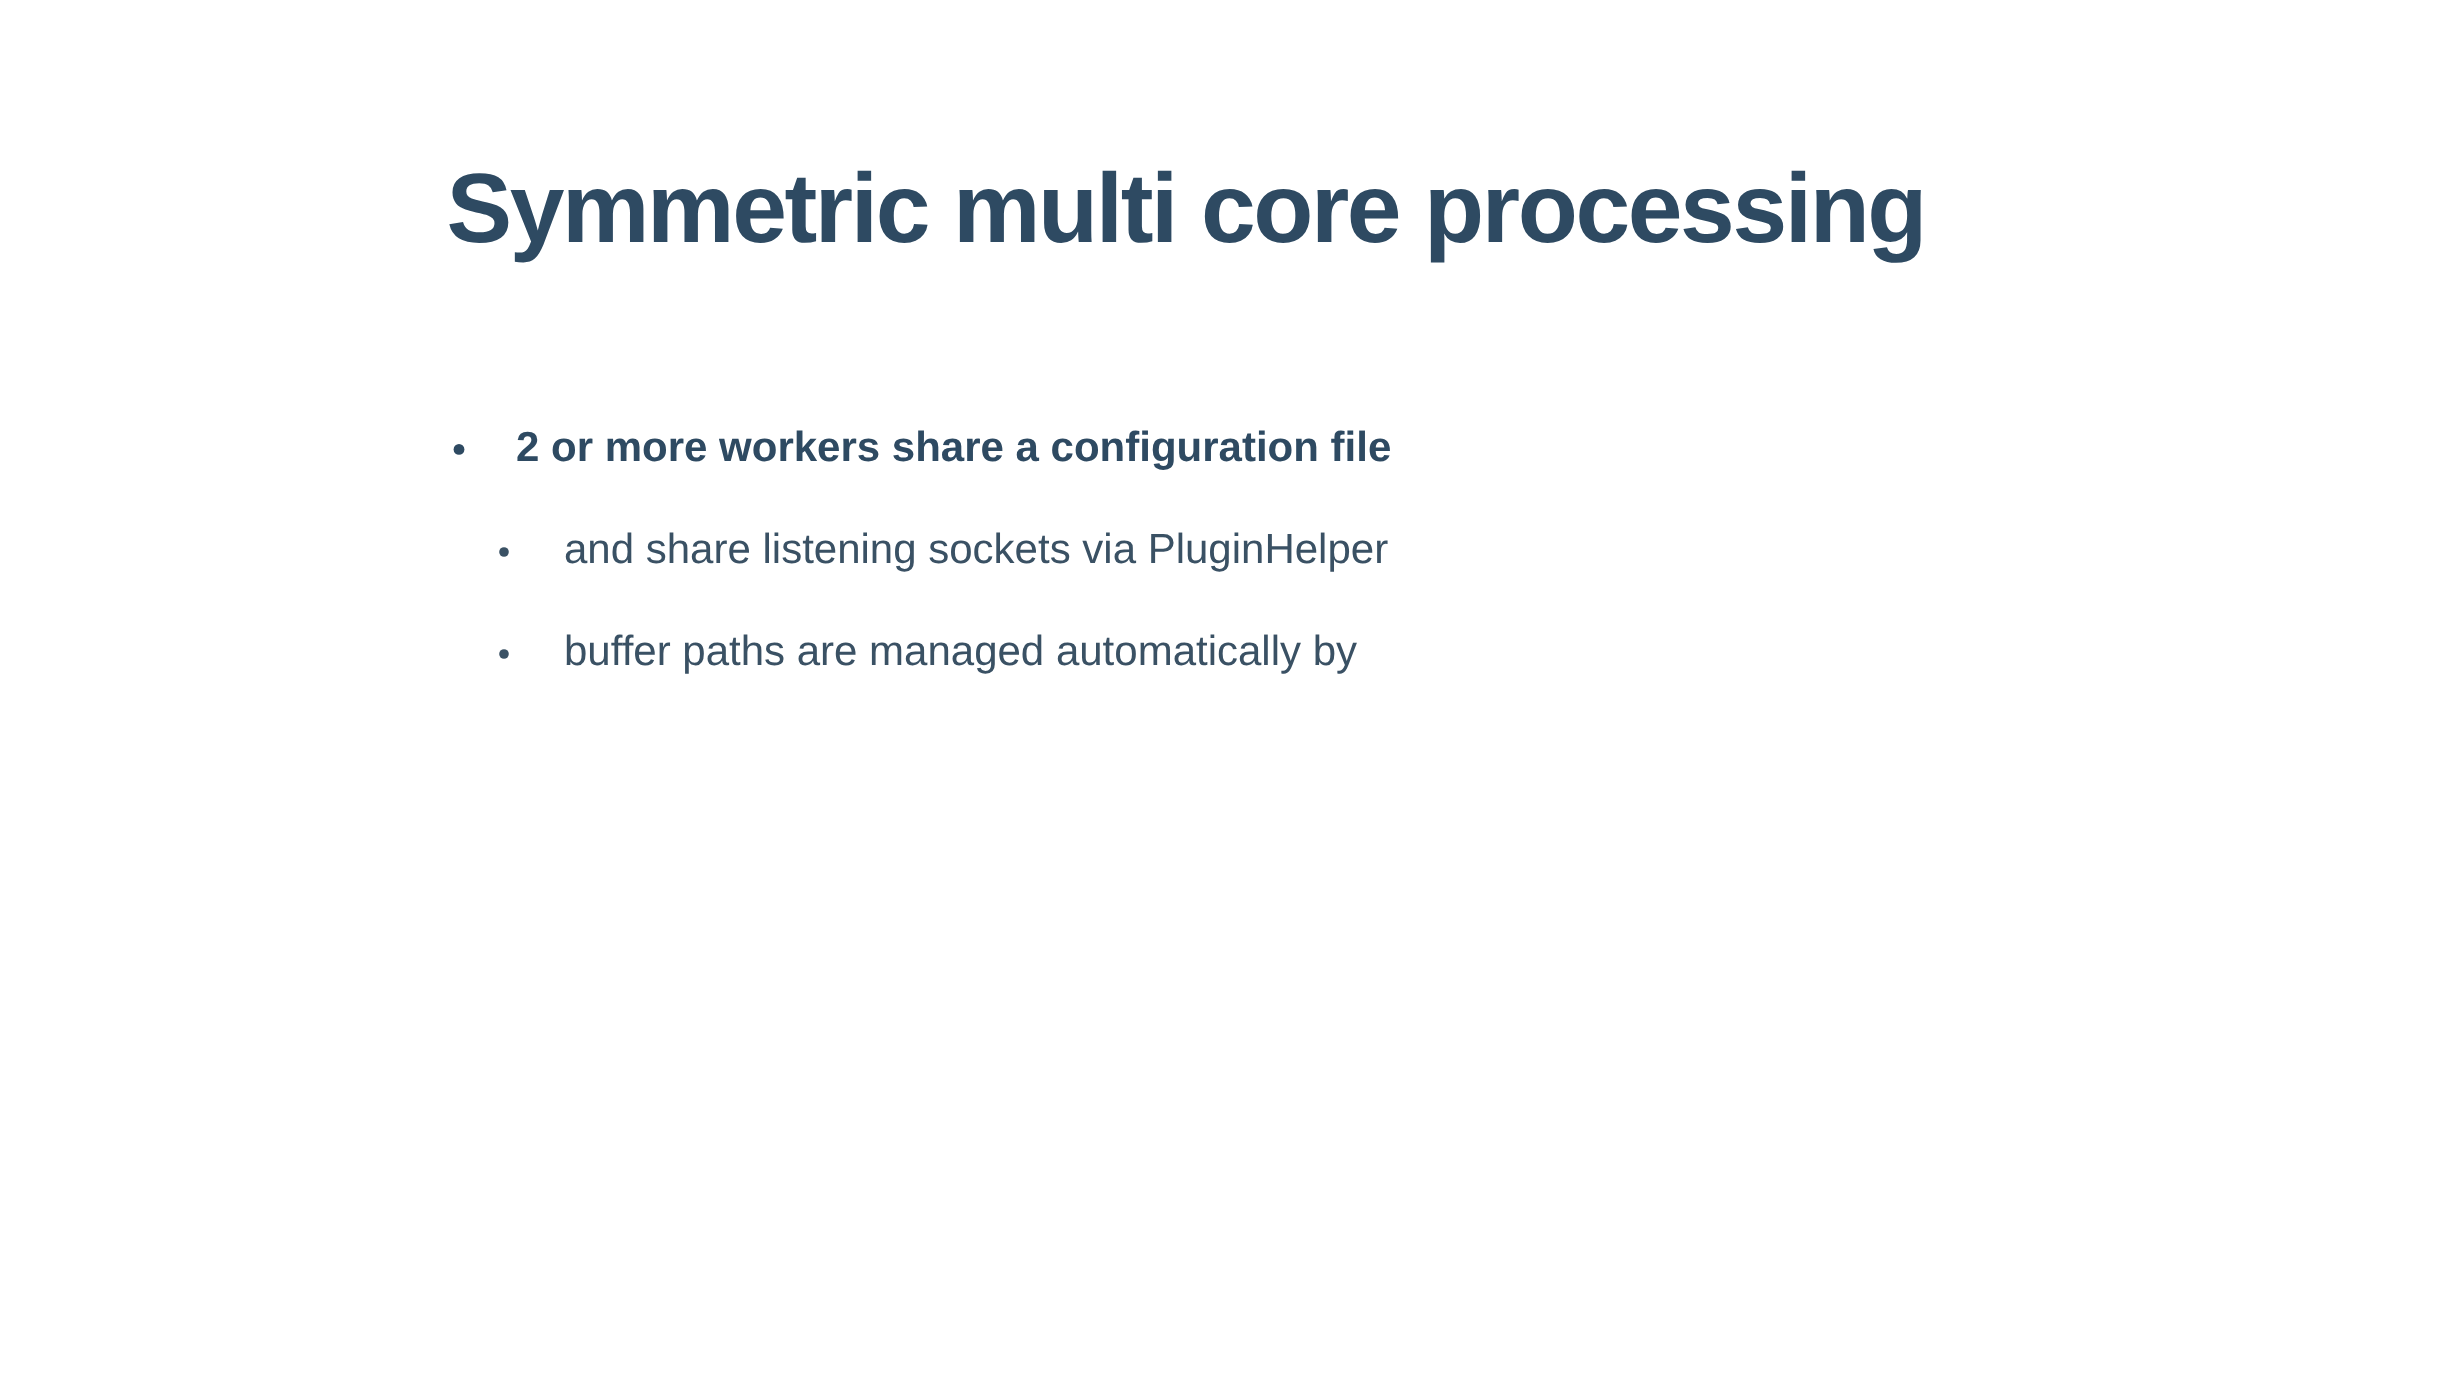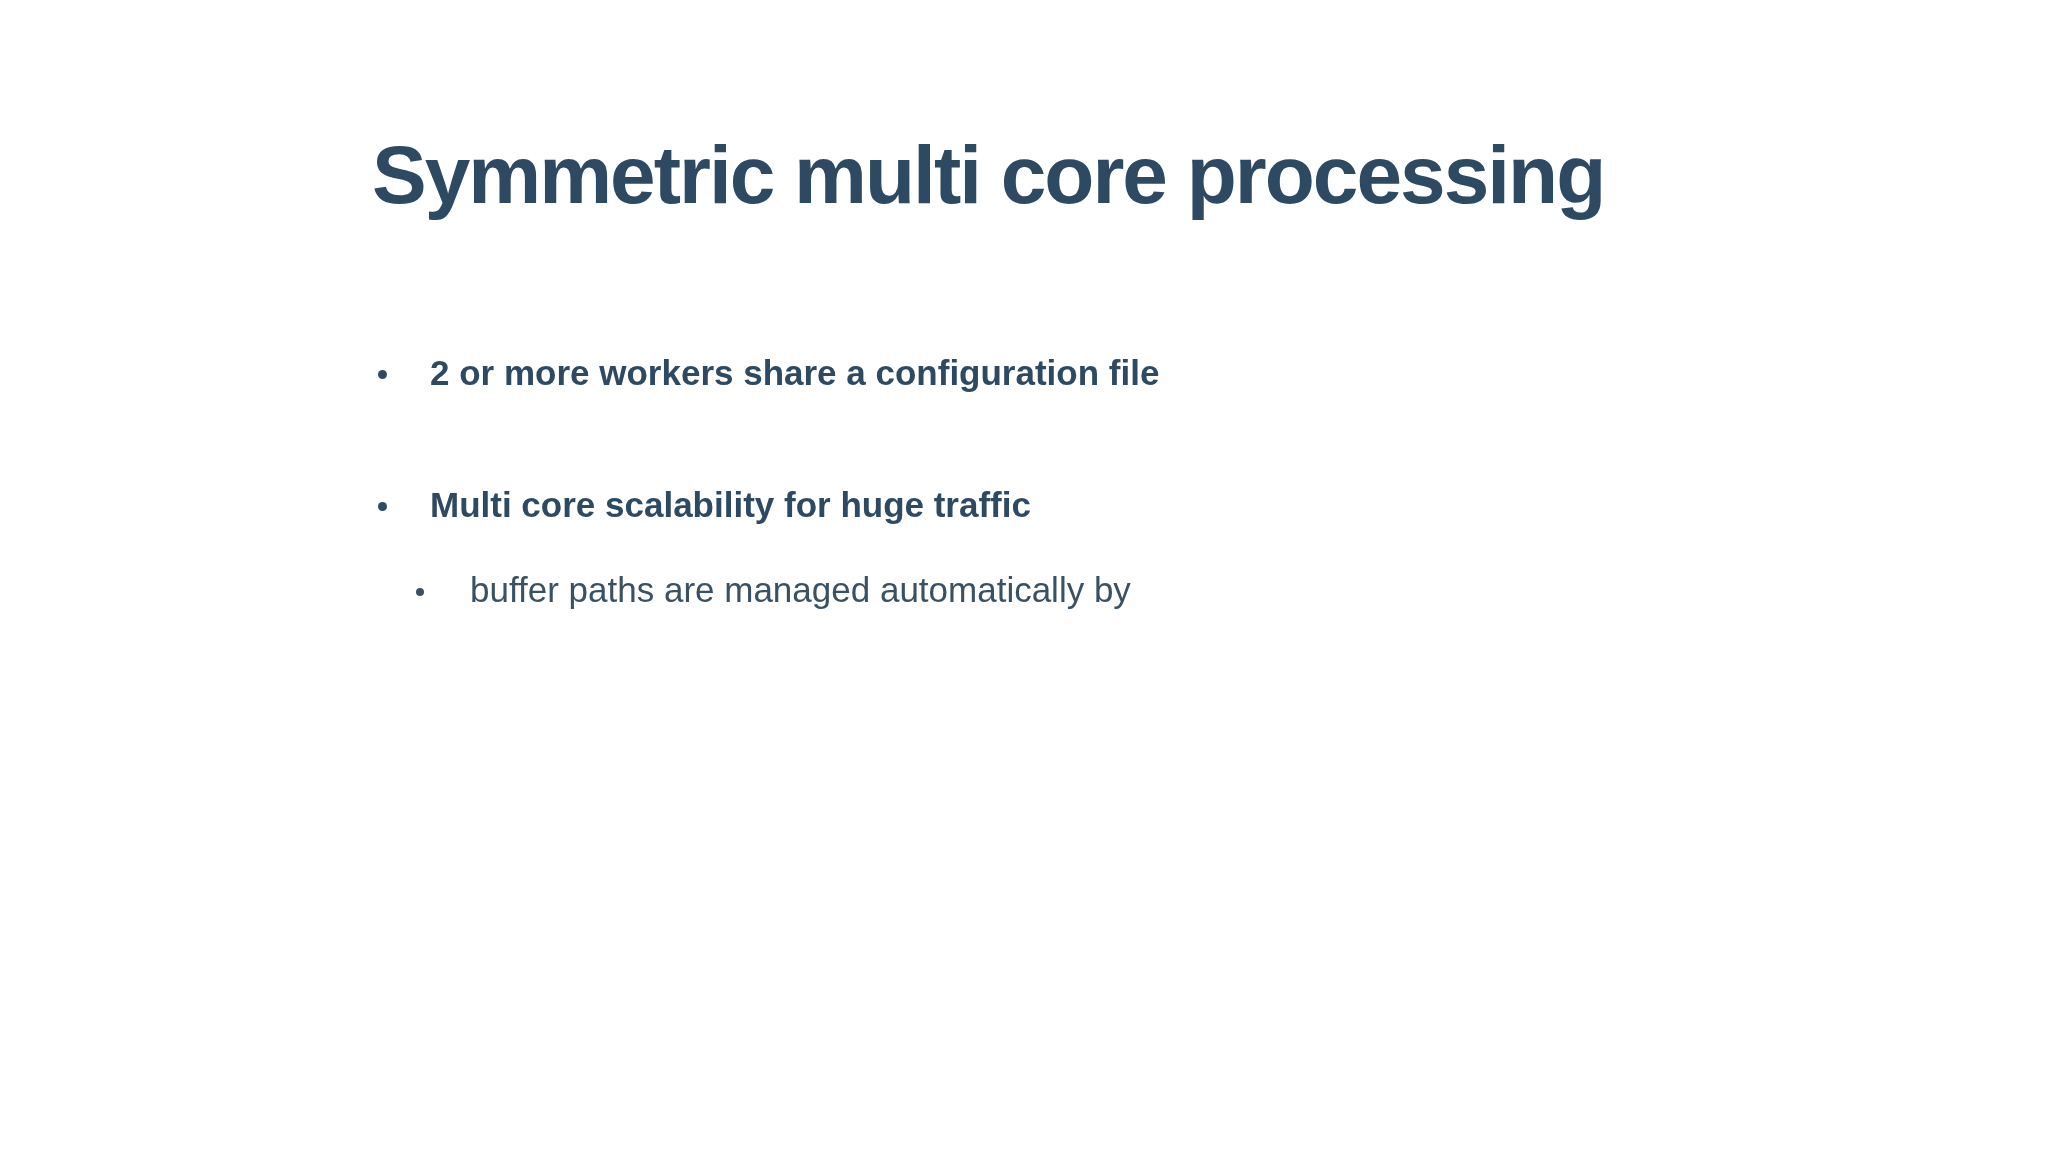--- a/index.html
+++ b/index.html
@@ -77,24 +77,24 @@
 <div class="slide" style="--bg: #ffffff; --title: #2e4a62; --body: #3a5164; --accent: #c63b1c; --bar: #354a5f;">
   <h1 class="slide-title">Symmetric multi core processing</h1>
 
   <ul class="bullet-list">
       <li class="lv1 bold group-start">
         <span class="dot"></span>
         <div class="content">
           <div class="line"><span>2 or more workers share a configuration file</span></div>
         </div>
       </li>
-      <li class="lv1 bold group-start">
+      <li class="lv2">
         <span class="dot"></span>
         <div class="content">
-          <div class="line"><span>Multi core scalability for huge traffic</span></div>
+          <div class="line"><span>and share listening sockets via PluginHelper</span></div>
         </div>
       </li>
       <li class="lv2">
         <span class="dot"></span>
         <div class="content">
           <div class="line"><span>buffer paths are managed automatically by</span></div>
         </div>
       </li>
     </ul>
 

